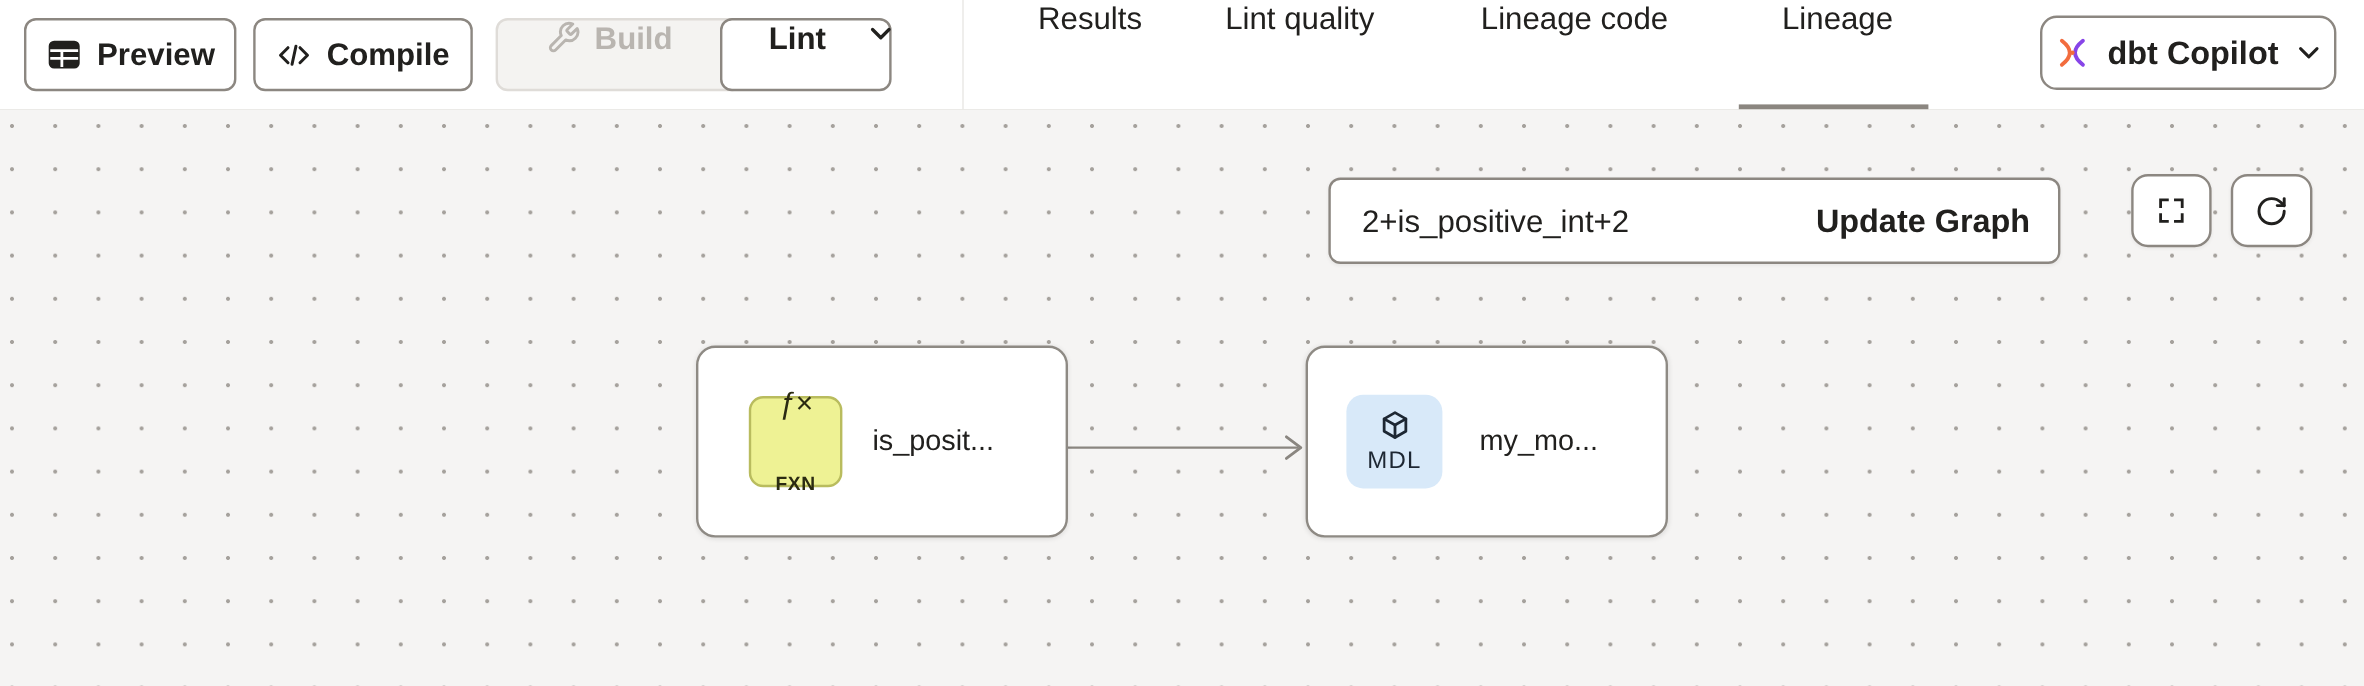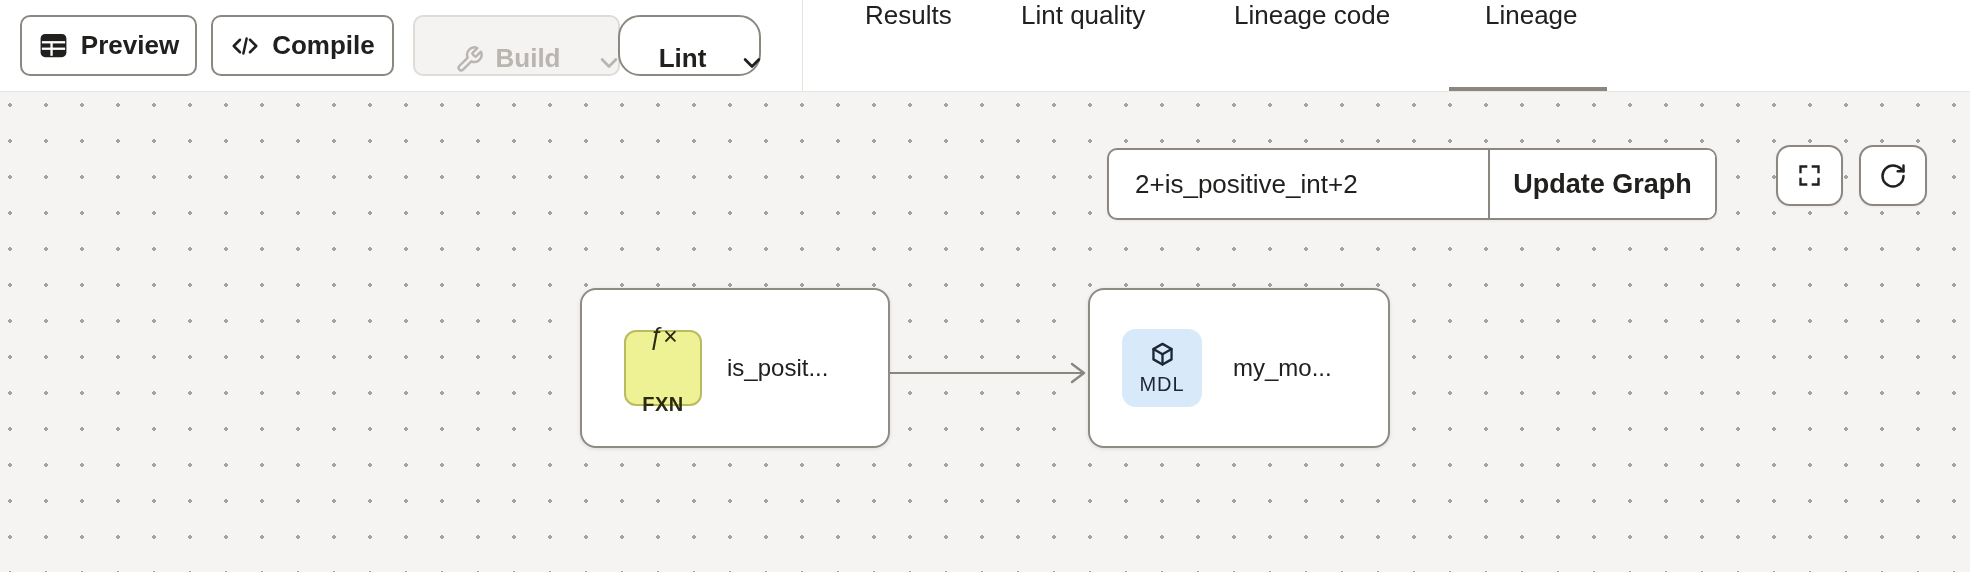--- a/index.html
+++ b/index.html
@@ -8,21 +8,21 @@
 
   
   .header { position:relative; width:1970px; height:92px; background:#ffffff;
     border-bottom:1px solid #e7e5e2; }
   .btn { position:absolute; top:15px; height:61px; background:#fff;
     border:2px solid #8c8781; border-radius:10px; display:flex; align-items:center;
     justify-content:center; gap:12px; font-size:26px; font-weight:600; color:#21201e;
     cursor:pointer; padding:0; }
   .btn svg { flex:0 0 auto; }
   .split { padding:0; gap:0; }
-  .split .seg { height:100%; display:flex; align-items:flex-end; justify-content:center; gap:12px;padding-left:48px; }
+  .split .seg { height:100%; display:flex; align-items:flex-start; justify-content:center; gap:12px;padding-left:48px; }
   .split .sep { width:2px; height:100%; background:#8c8781; }
   .btn.disabled { background:#f4f3f1; border-color:#dfdcd8; color:#b9b5b0; cursor:default; }
   .btn.disabled .sep { background:#dfdcd8; }
 
   .toolbar-divider { position:absolute; left:802px; top:0; width:1px; height:91px; background:#e5e3e0; }
 
   .tab { position:absolute; top:0; height:91px; display:flex; 
     font-size:26px; font-weight:500; color:#21201e; cursor:pointer; }
   .tab-underline { position:absolute; left:1449px; bottom:0; width:158px; height:4px;
     background:#8b8680; }
@@ -30,21 +30,21 @@
   .copilot-btn { left:1700px; top:13px; width:247px; height:62px; border-radius:14px;
     gap:14px; font-size:27px; }
 
   
   .canvas { position:relative; width:1970px; height:480px; background:#f5f4f3;
     background-image:radial-gradient(circle, #a5a19c 1.6px, transparent 1.8px);
     background-size:36px 36px; background-position:28px 31px; }
 
   .graph-controls { position:absolute; left:1107px; top:56px; width:610px; height:72px;
     background:#fff; border:2px solid #8c8781; border-radius:10px; display:flex;
-    overflow:hidden; box-shadow:0 1px 3px rgba(0,0,0,0.05); }
+    overflow:hidden; box-shadow:0 1px 3px rgba(0,0,0,0.05);align-items:center; }
   .graph-controls input { flex:1 1 auto; border:none; outline:none; background:transparent;
     font-family:inherit; font-size:26px; color:#21201e; padding:0 0 0 26px; }
   .graph-controls .sep { width:2px; background:#8c8781; }
   .update-btn { width:225px; border:none; background:#fff; font-family:inherit;
     font-size:27px; font-weight:700; color:#21201e; cursor:pointer; }
 
   .icon-btn { position:absolute; top:53px; width:67px; height:61px; background:#fff;
     border:2px solid #8c8781; border-radius:14px; display:flex; align-items:center;
     justify-content:center; cursor:pointer; box-shadow:0 1px 3px rgba(0,0,0,0.05); }
   .icon-btn.fullscreen { left:1776px; }
@@ -54,21 +54,21 @@
     border:2px solid #8e8a84; border-radius:16px; display:flex; align-items:center;
     box-shadow:0 1px 4px rgba(0,0,0,0.10); cursor:pointer; }
   .node-1 { left:580px; width:310px; padding-left:42px; gap:25px; }
   .node-2 { left:1088px; width:302px; padding-left:32px; gap:31px; }
   .node-label { font-size:24px; color:#21201e; white-space:nowrap; }
 
   .badge { display:flex; flex-direction:column; align-items:center; justify-content:center; }
   .badge-fxn { width:78px; height:76px; background:#eef294; border:2px solid #b9bc5e;
     border-radius:12px; color:#2b2b12; }
   .badge-fxn .sym { font-size:25px; font-style:italic; line-height:28px; }
-  .badge-fxn .code { font-size:20px; font-weight:700; letter-spacing:0.5px; line-height:22px;margin-top:43px; }
+  .badge-fxn .code { font-size:16px; font-weight:700; letter-spacing:0.5px; line-height:22px;margin-top:43px; }
   .badge-mdl { width:80px; height:78px; background:#d8e9f9; border-radius:14px; color:#1d2733; gap:1px; }
   .badge-mdl .code { font-size:20px; font-weight:500; letter-spacing:1px; line-height:24px; }
 
   .edge-svg { position:absolute; left:890px; top:262px; }
 </style>
 </head>
 <body>
 
 <div class="header">
 
@@ -108,21 +108,21 @@
     <span class="sep"></span>
     <span class="seg" style="width:66px;">
       <span style="display:flex;">
         <svg width="22" height="22" viewBox="0 0 16 16" fill="none" stroke="#b9b5b0" stroke-width="2" stroke-linecap="round" stroke-linejoin="round">
           <polyline points="3,5.5 8,10.5 13,5.5"></polyline>
         </svg>
       </span>
     </span>
   </div>
 
-  <div class="btn split" style="left:618px; width:143px;border-radius:22px;">
+  <div class="btn split" style="left:600px; width:143px;">
     <span class="seg" style="width:77px;">
       <span>Lint</span>
     </span>
     <span class="sep"></span>
     <span class="seg" style="width:62px;">
       <span style="display:flex;">
         <svg width="22" height="22" viewBox="0 0 16 16" fill="none" stroke="#21201e" stroke-width="2" stroke-linecap="round" stroke-linejoin="round">
           <polyline points="3,5.5 8,10.5 13,5.5"></polyline>
         </svg>
       </span>
@@ -138,20 +138,35 @@
     <span>Lint quality</span>
   </div>
   <div class="tab" style="left:1234px;">
     <span>Lineage code</span>
   </div>
   <div class="tab" style="left:1485px;">
     <span>Lineage</span>
   </div>
   <div class="tab-underline"></div>
 
+  <button class="btn copilot-btn">
+    <span style="display:flex;">
+      <svg width="30" height="30" viewBox="0 0 24 24" fill="none" stroke-linecap="round">
+        <path d="M5 4 C12 9.5, 12 14.5, 5 20" stroke="#f26c3e" stroke-width="2.6"></path>
+        <path d="M19 4 C12 9.5, 12 14.5, 19 20" stroke="#8745e8" stroke-width="2.6"></path>
+        <circle cx="12" cy="12" r="1.5" fill="#f26c3e"></circle>
+      </svg>
+    </span>
+    <span>dbt Copilot</span>
+    <span style="display:flex;">
+      <svg width="22" height="22" viewBox="0 0 16 16" fill="none" stroke="#21201e" stroke-width="1.8" stroke-linecap="round" stroke-linejoin="round">
+        <polyline points="3,5.5 8,10.5 13,5.5"></polyline>
+      </svg>
+    </span>
+  </button>
 </div>
 
 <div class="canvas">
 
   <div class="graph-controls">
     <input type="text" value="2+is_positive_int+2" style="">
     <span class="sep"></span>
     <button class="update-btn">Update Graph</button>
   </div>
 

